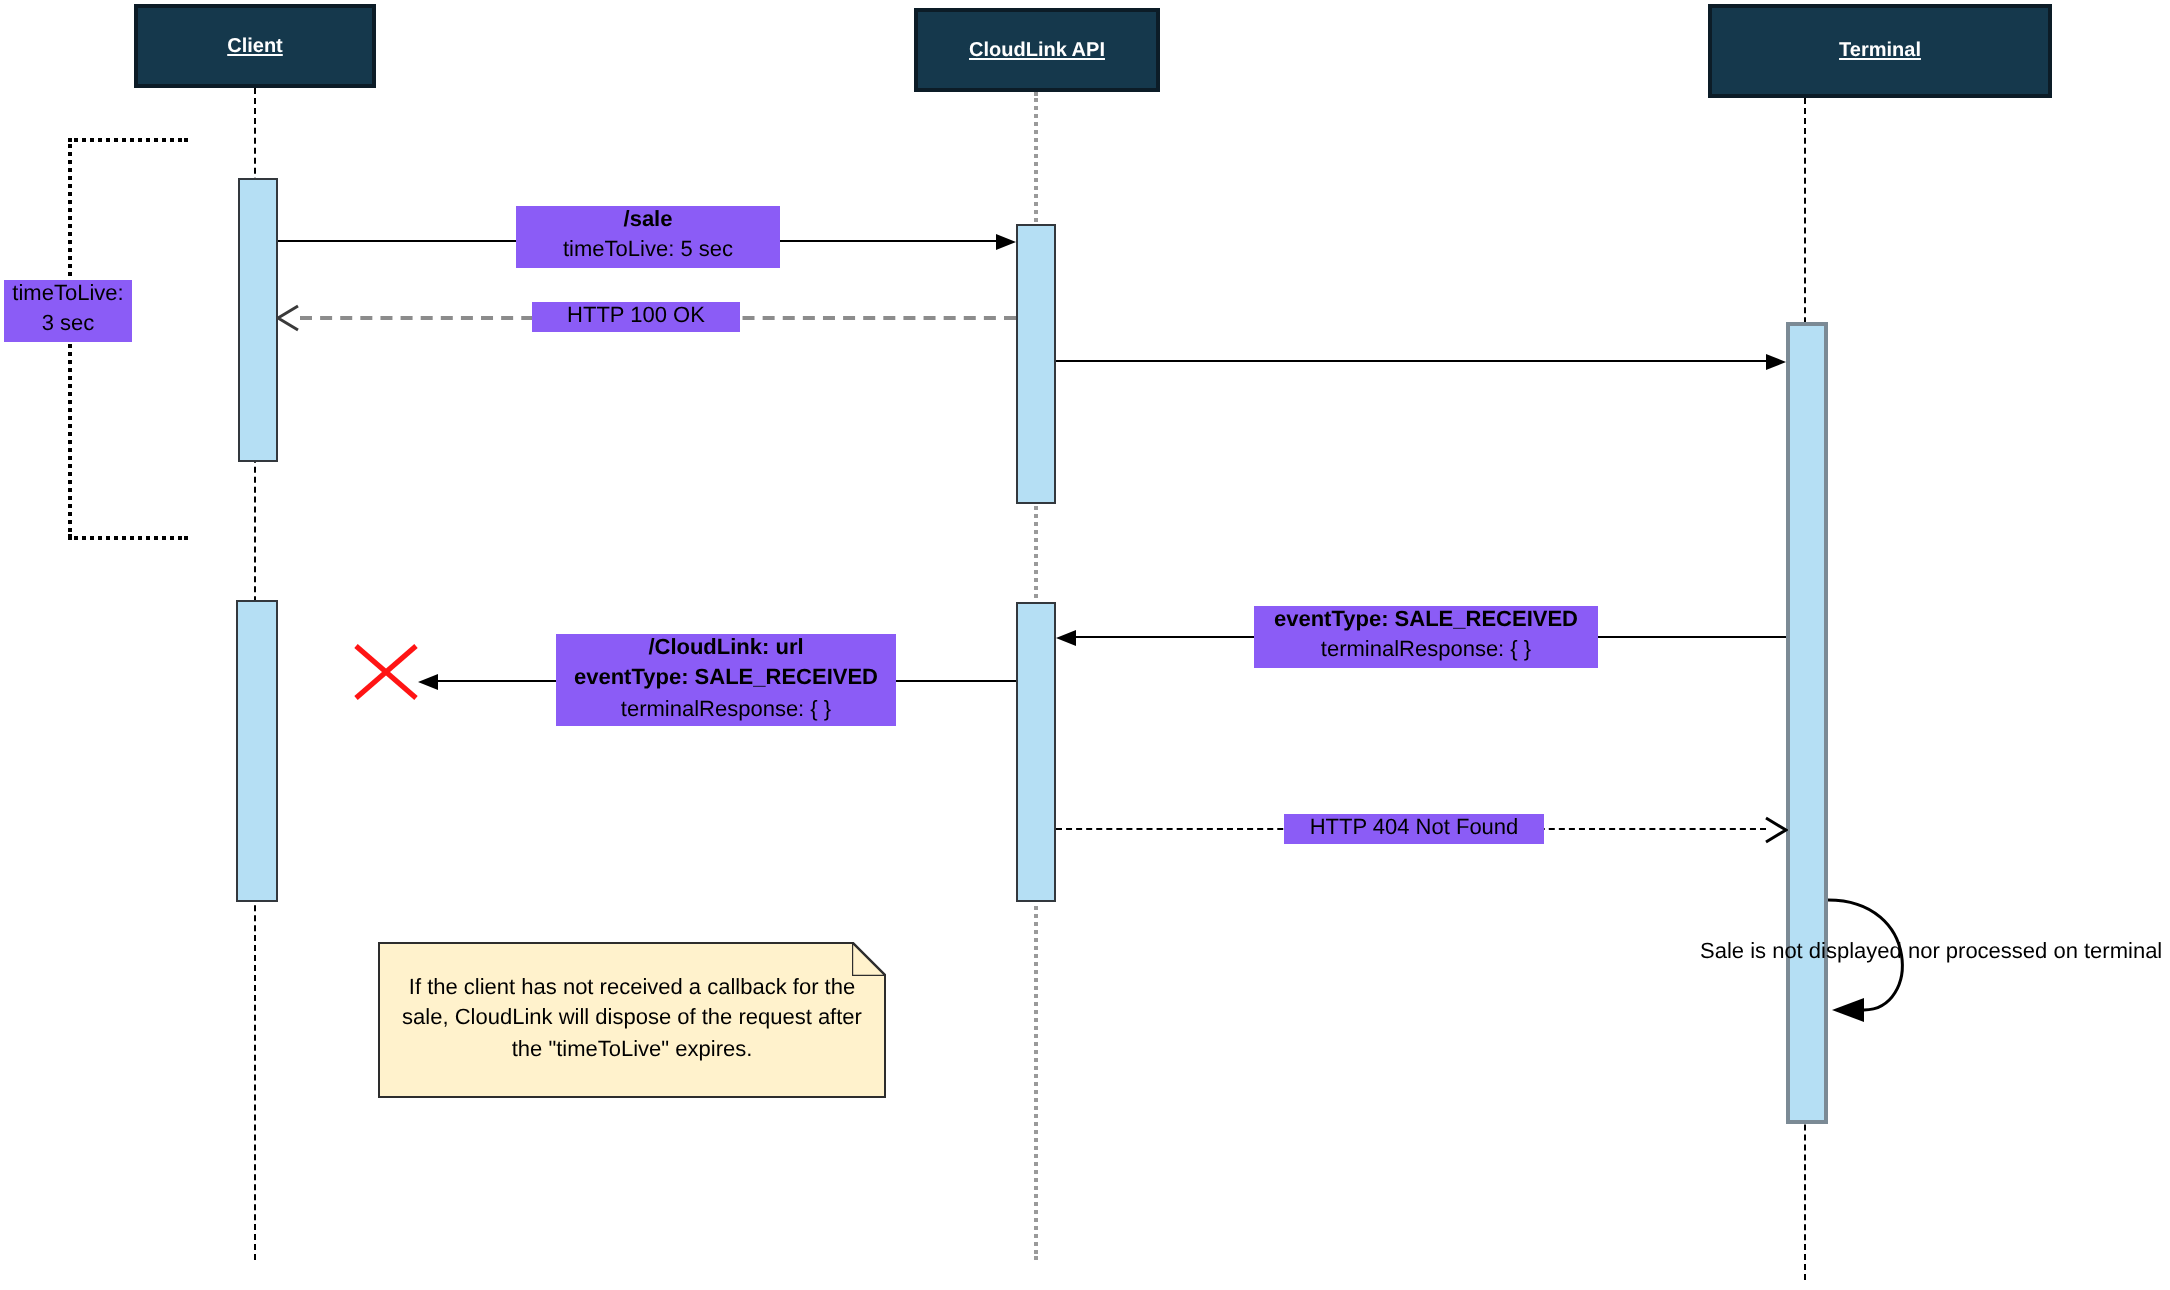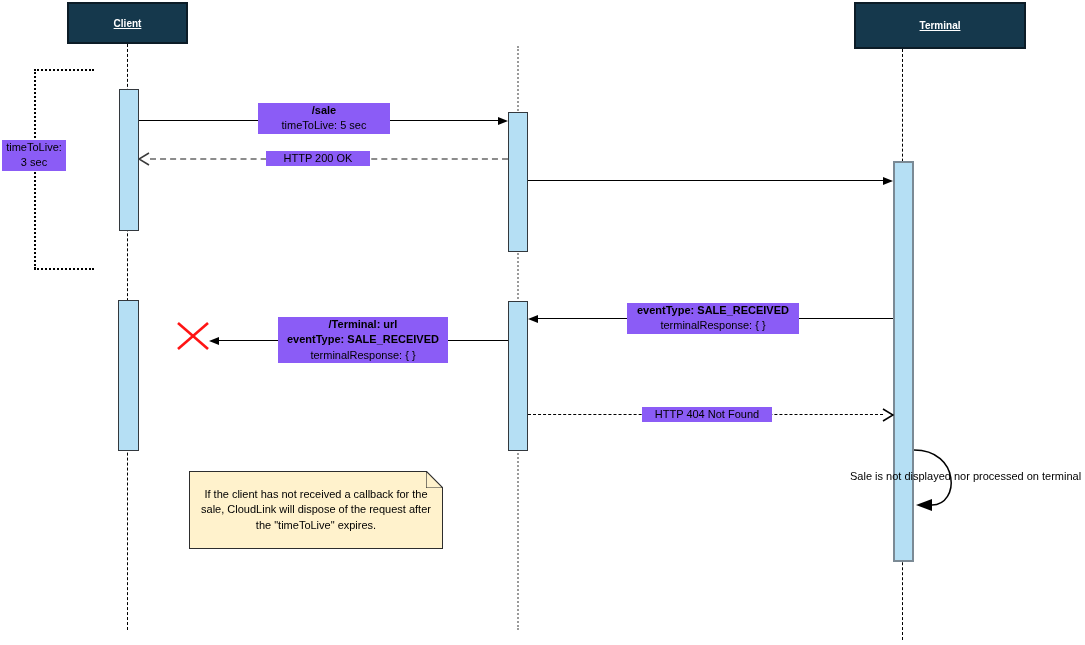--- a/index.html
+++ b/index.html
@@ -67,20 +67,23 @@
 
 <div id="canvas">
 
   <div class="lifeline black" style="left:127px; top:44px; height:586px;"></div>
   <div class="lifeline gray" style="left:517px; top:46px; height:584px;"></div>
   <div class="lifeline black" style="left:902px; top:49px; height:591px;"></div>
 
   <div class="actor-head" style="left:67px;  top:2px; width:121px; height:42px;">
     <span>Client</span>
   </div>
+  <div class="actor-head" style="left:457px; top:4px; width:123px; height:42px;">
+    <span>CloudLink API</span>
+  </div>
   <div class="actor-head" style="left:854px; top:2px; width:172px; height:47px;">
     <span>Terminal</span>
   </div>
 
   <div class="bracket brk-v" style="left:34px; top:69px; height:200px;"></div>
   <div class="bracket brk-h" style="left:34px; top:69px;  width:60px;"></div>
   <div class="bracket brk-h" style="left:34px; top:268px; width:60px;"></div>
   <div class="mlabel" style="left:2px; top:140px; width:64px;">
     <div>timeToLive:</div>
     <div>3 sec</div>
@@ -97,41 +100,41 @@
   <div class="mlabel" style="left:258px; top:103px; width:132px;">
     <div class="b">/sale</div>
     <div>timeToLive: 5 sec</div>
   </div>
 
   <div class="mline dash-gray" style="left:150px; top:158px; width:358px;"></div>
   <svg class="osvg" style="left:138px; top:152px;" width="12" height="14">
     <path d="M11,1 L1,7 L11,13" stroke="#3a3a3a" stroke-width="1.5" fill="none"></path>
   </svg>
   <div class="mlabel" style="left:266px; top:151px; width:104px;">
-    <div>HTTP 200 OK</div>
+    <div>HTTP 100 OK</div>
   </div>
 
   <div class="mline solid" style="left:528px; top:180px; width:357px;"></div>
   <div class="ah ah-right" style="left:883px; top:177px;"></div>
 
   <div class="mline solid" style="left:538px; top:318px; width:355px;"></div>
   <div class="ah ah-left" style="left:528px; top:315px;"></div>
   <div class="mlabel" style="left:627px; top:303px; width:172px;">
     <div class="b">eventType: SALE_RECEIVED</div>
     <div>terminalResponse: { }</div>
   </div>
 
   <div class="mline solid" style="left:218px; top:340px; width:290px;"></div>
   <div class="ah ah-left" style="left:209px; top:337px;"></div>
   <svg class="osvg" style="left:176px; top:321px; z-index:4;" width="34" height="30">
     <line x1="2" y1="2" x2="32" y2="28" stroke="#FF1414" stroke-width="2.6"></line>
     <line x1="32" y1="2" x2="2" y2="28" stroke="#FF1414" stroke-width="2.6"></line>
   </svg>
   <div class="mlabel" style="left:278px; top:317px; width:170px;">
-    <div class="b">/Terminal: url</div>
+    <div class="b">/CloudLink: url</div>
     <div class="b">eventType: SALE_RECEIVED</div>
     <div>terminalResponse: { }</div>
   </div>
 
   <div class="mline dash-black" style="left:528px; top:414px; width:355px;"></div>
   <svg class="osvg" style="left:882px; top:408px;" width="12" height="14">
     <path d="M1,1 L11,7 L1,13" stroke="#000000" stroke-width="1.5" fill="none"></path>
   </svg>
   <div class="mlabel" style="left:642px; top:407px; width:130px;">
     <div>HTTP 404 Not Found</div>

